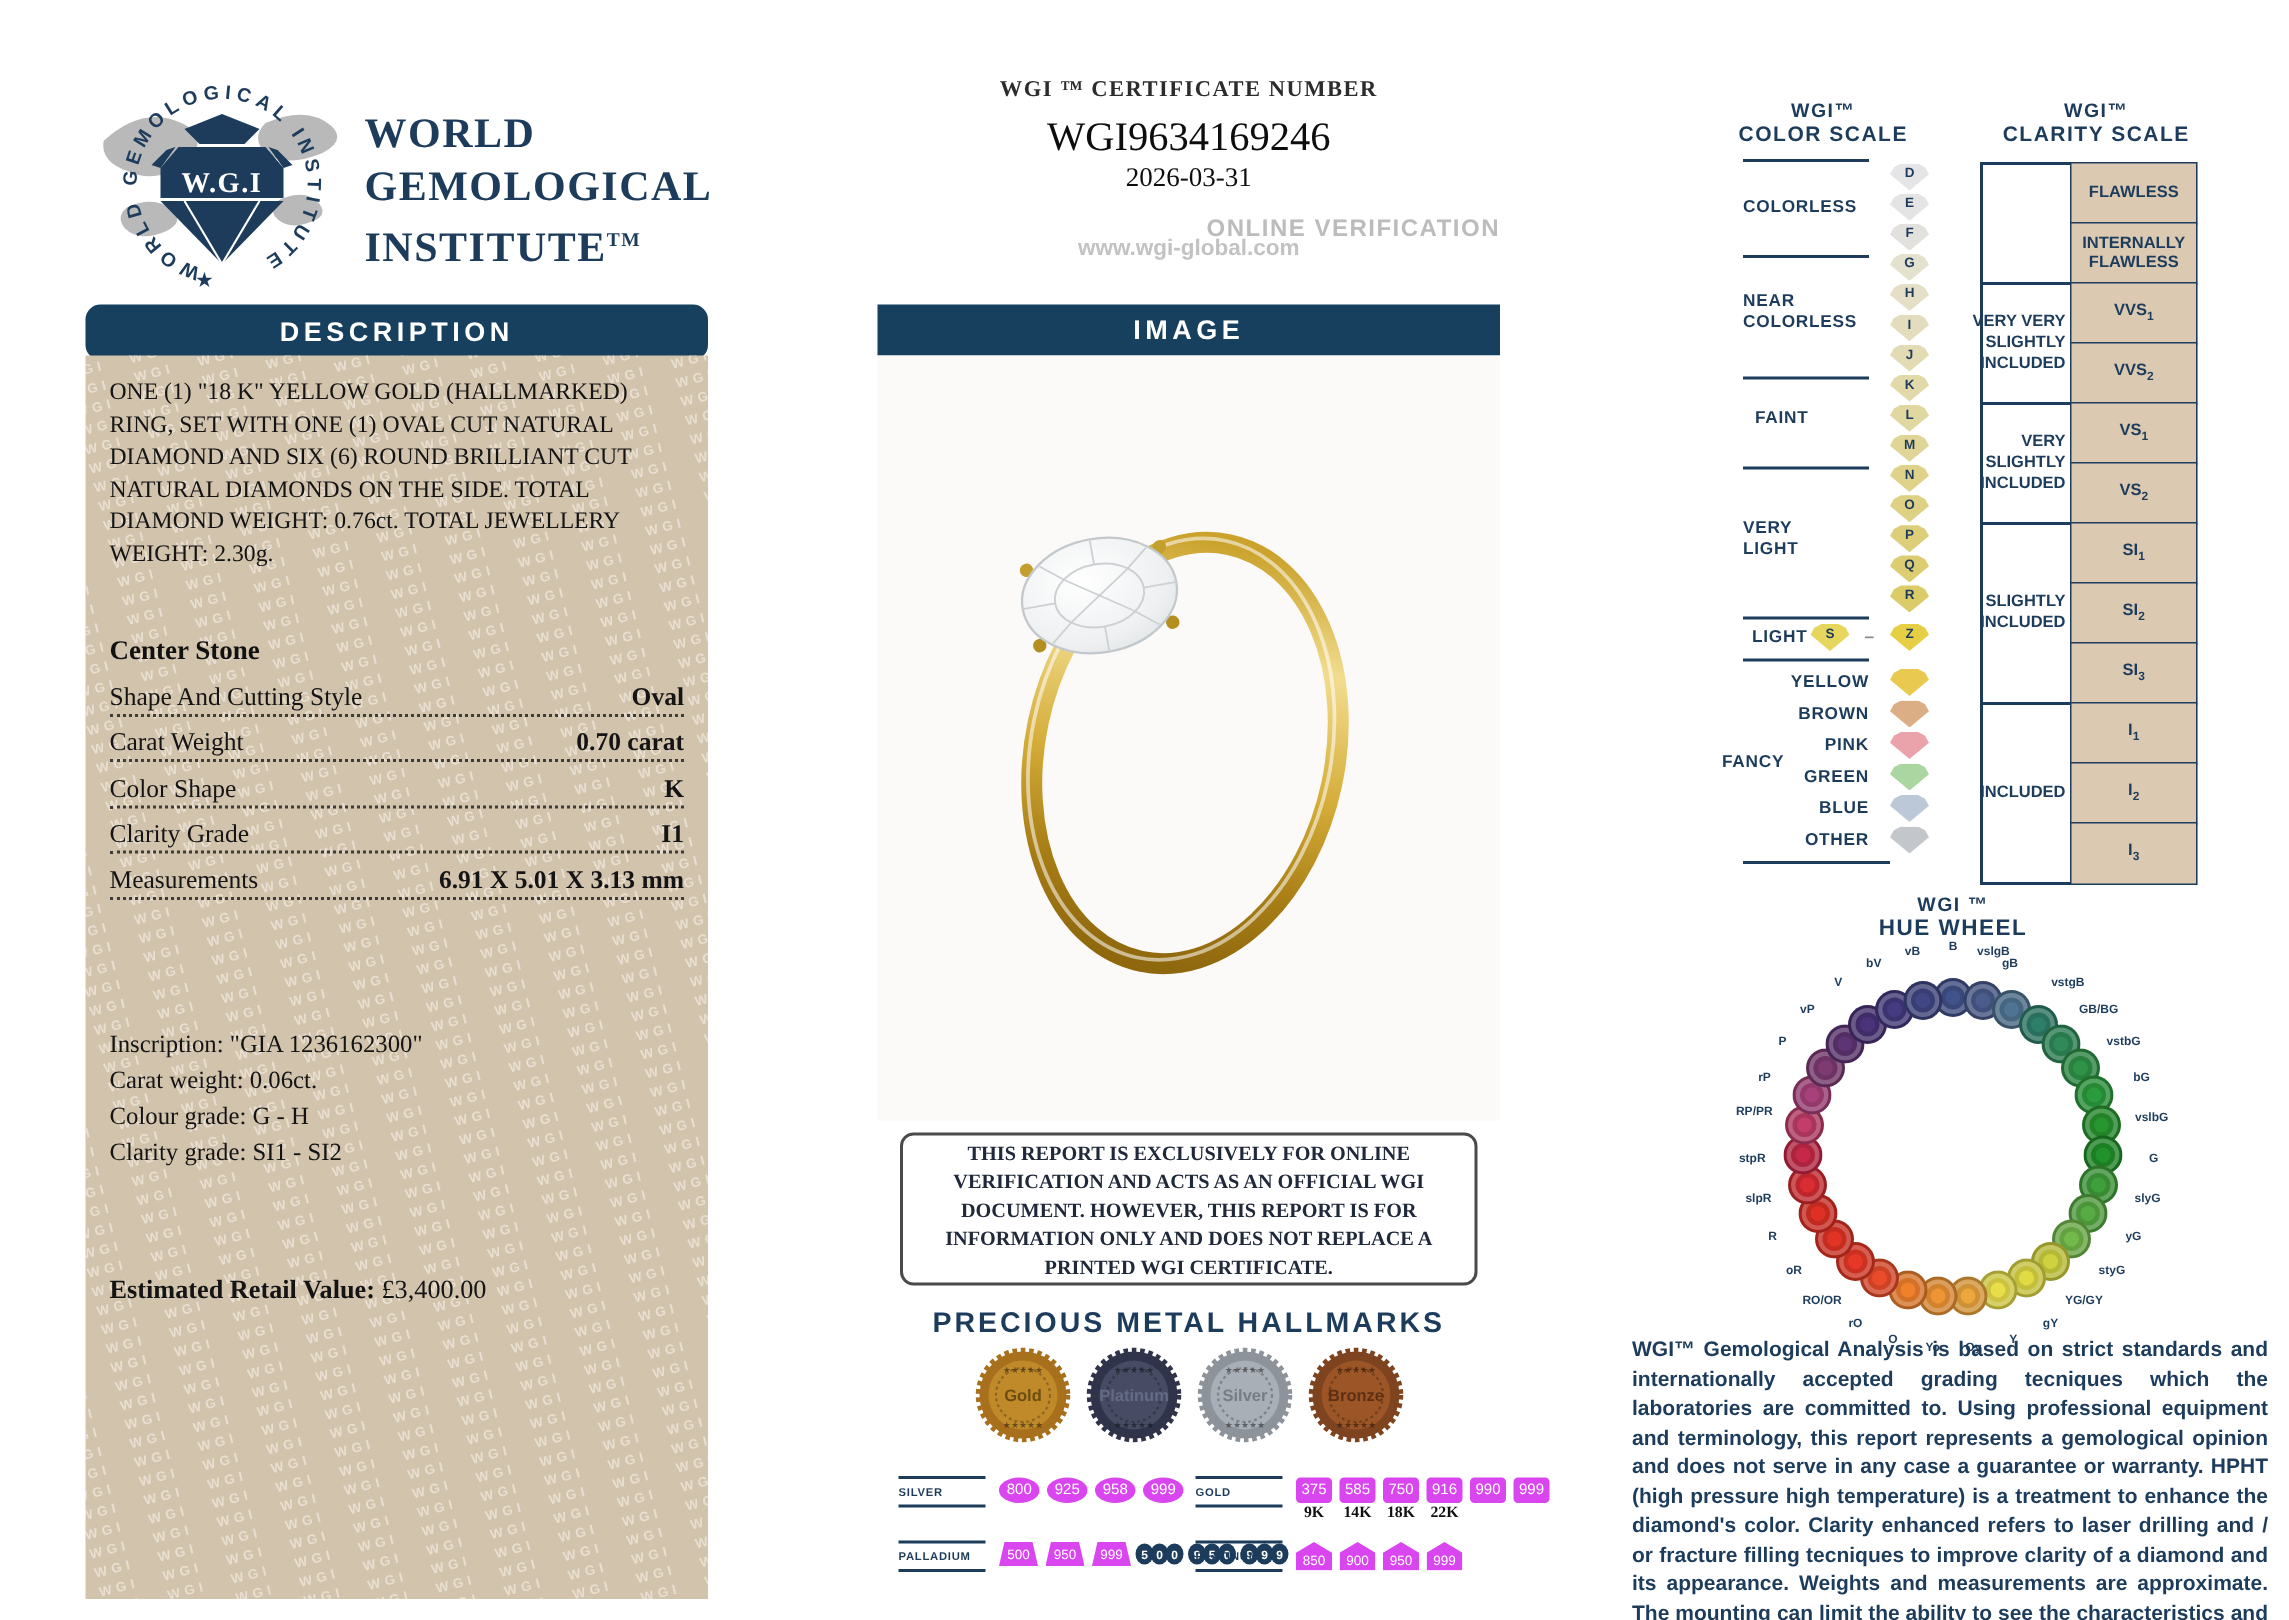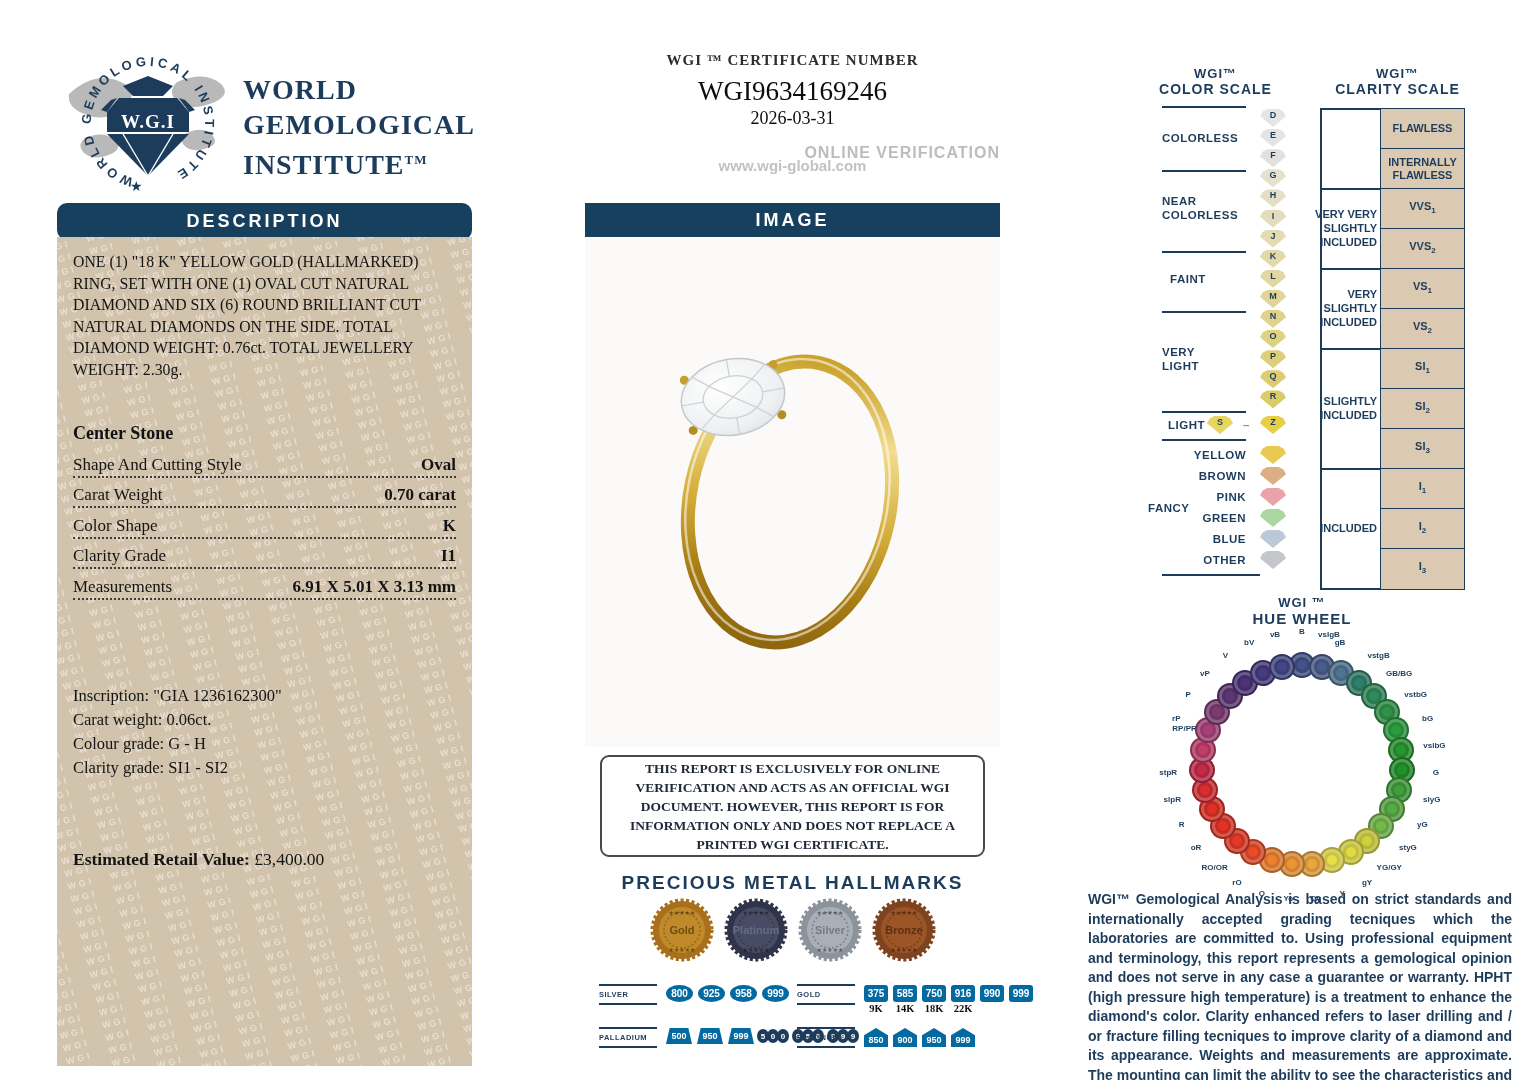--- a/index.html
+++ b/index.html
@@ -53,22 +53,22 @@
      display:flex; align-items:center; justify-content:center; padding:8px 20px; }
   #disclaimer-box p { font-weight:bold; font-size:13.5px; line-height:19px; color:#20293a; text-align:center; }
   #hallmarks-title { top:832px; font-family:"Liberation Sans",sans-serif; font-weight:bold; font-size:19px; letter-spacing:2px; color:#1d3c5c; }
   #medals-row { left:0; top:858px; width:415px; display:flex; justify-content:center; gap:10px; }
   .hm-group { position:absolute; display:flex; align-items:flex-start; gap:9px; }
   .hm-label { border-top:2px solid #1d3c5c; border-bottom:2px solid #1d3c5c; padding:4px 0;
       width:58px; text-align:left; font-family:"Liberation Sans",sans-serif;
       font-weight:bold; font-size:7.5px; letter-spacing:.5px; color:#1d3c5c; margin-top:2px;}
   .badges { display:flex; gap:5px; align-items:flex-start; margin-top:3px; }
   .badge-wrap { display:flex; flex-direction:column; align-items:center; }
-  .badge { background:#0369a1; color:#fff; font-family:"Liberation Sans",sans-serif;
-      font-weight:bold; display:flex; align-items:center; justify-content:center; }
+  .badge { background:#d946ef; color:#fff; font-family:"Liberation Sans",sans-serif;
+      font-weight:normal; display:flex; align-items:center; justify-content:center; }
   .badge.oval { width:27px; height:17px; border-radius:50%; font-size:10px; }
   .badge.square { width:24px; height:17px; border-radius:3px; font-size:10px; }
   .badge.trap { width:26px; height:16px; clip-path:polygon(14% 0,86% 0,100% 100%,0 100%); font-size:9px; }
   .badge.house { width:24px; height:19px; clip-path:polygon(50% 0,100% 38%,100% 100%,0 100%,0 38%); font-size:9px; padding-top:4px; }
   .tri { display:flex; margin-top:1px; }
   .tri i { font-style:normal; width:12px; height:14px; border-radius:50%; background:#1d3c5c; color:#fff;
       font-family:"Liberation Sans",sans-serif; font-weight:bold; font-size:8px;
       display:flex; align-items:center; justify-content:center; margin-left:-2px; }
   .badge-sub { font-weight:bold; font-size:10.5px; color:#101010; margin-top:1px; font-family:"Liberation Serif",serif;}
 
@@ -599,21 +599,21 @@
         <div class="hue-label" style="left: 52.7161px; top: 248.674px;">RO/OR</div>
         <div class="hue-stone" style="left: 60.9224px; top: 208.211px; background: rgb(226, 52, 37);"></div>
         <div class="hue-label" style="left: 34.0361px; top: 229.022px;">oR</div>
         <div class="hue-stone" style="left: 50.2195px; top: 191.039px; background: rgb(222, 48, 36);"></div>
         <div class="hue-label" style="left: 19.6942px; top: 206.013px;">R</div>
         <div class="hue-stone" style="left: 43.1923px; top: 172.065px; background: rgb(217, 44, 51);"></div>
         <div class="hue-label" style="left: 10.2777px; top: 180.587px;">slpR</div>
         <div class="hue-stone" style="left: 40.1283px; top: 152.065px; background: rgb(198, 40, 71);"></div>
         <div class="hue-label" style="left: 6.17199px; top: 153.787px;">stpR</div>
         <div class="hue-stone" style="left: 41.1532px; top: 131.857px; background: rgb(194, 61, 105);"></div>
-        <div class="hue-label" style="left: 7.54524px; top: 110px; margin-left: 15px;">RP/PR</div>
+        <div class="hue-label" style="left: 7.54524px; top: 123px;">RP/PR</div>
         <div class="hue-stone" style="left: 46.2248px; top: 112.269px; background: rgb(168, 65, 123);"></div>
         <div class="hue-label" style="left: 14.3412px; top: 100.461px;">rP</div>
         <div class="hue-stone" style="left: 55.1356px; top: 94.1036px; background: rgb(126, 59, 114);"></div>
         <div class="hue-label" style="left: 26.2817px; top: 76.1188px;">P</div>
         <div class="hue-stone" style="left: 67.5207px; top: 78.1033px; background: rgb(94, 53, 116);"></div>
         <div class="hue-label" style="left: 42.8778px; top: 54.6784px;">vP</div>
         <div class="hue-stone" style="left: 82.8732px; top: 64.9237px; background: rgb(75, 51, 121);"></div>
         <div class="hue-label" style="left: 63.4501px; top: 37.0177px;">V</div>
         <div class="hue-stone" style="left: 100.564px; top: 55.1042px; background: rgb(68, 59, 128);"></div>
         <div class="hue-label" style="left: 87.1563px; top: 23.8597px;">bV</div>

